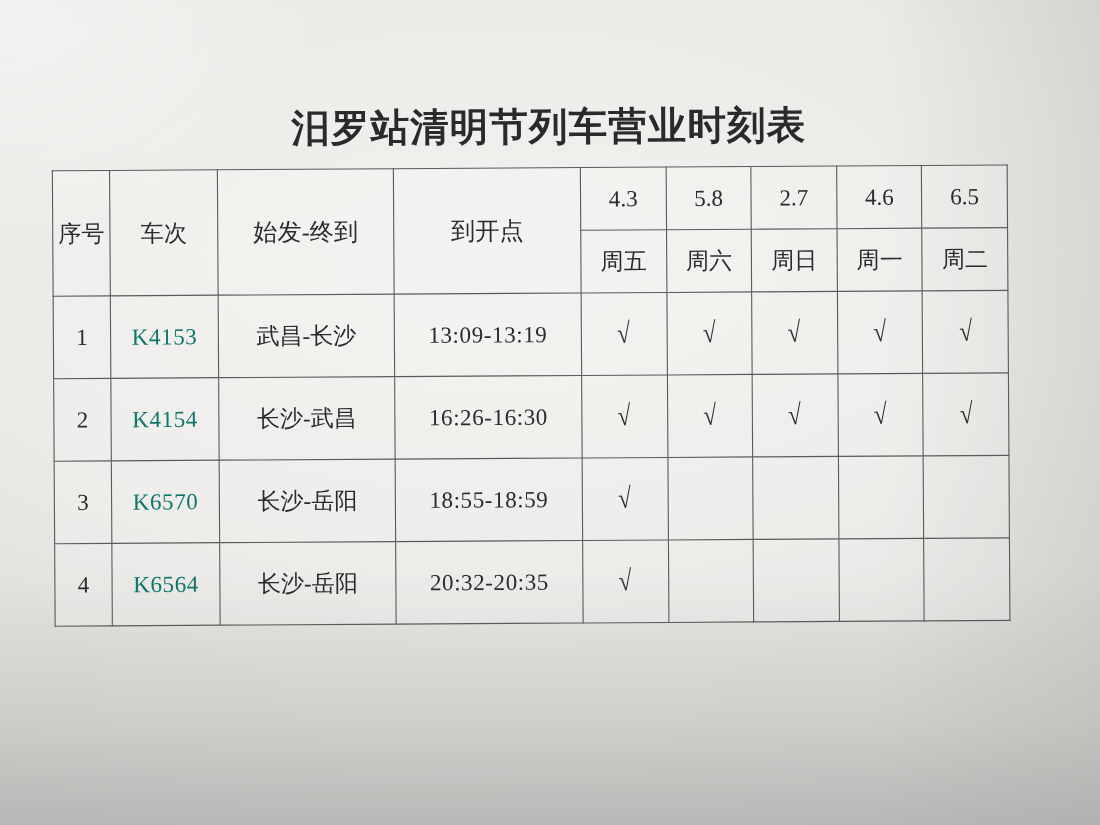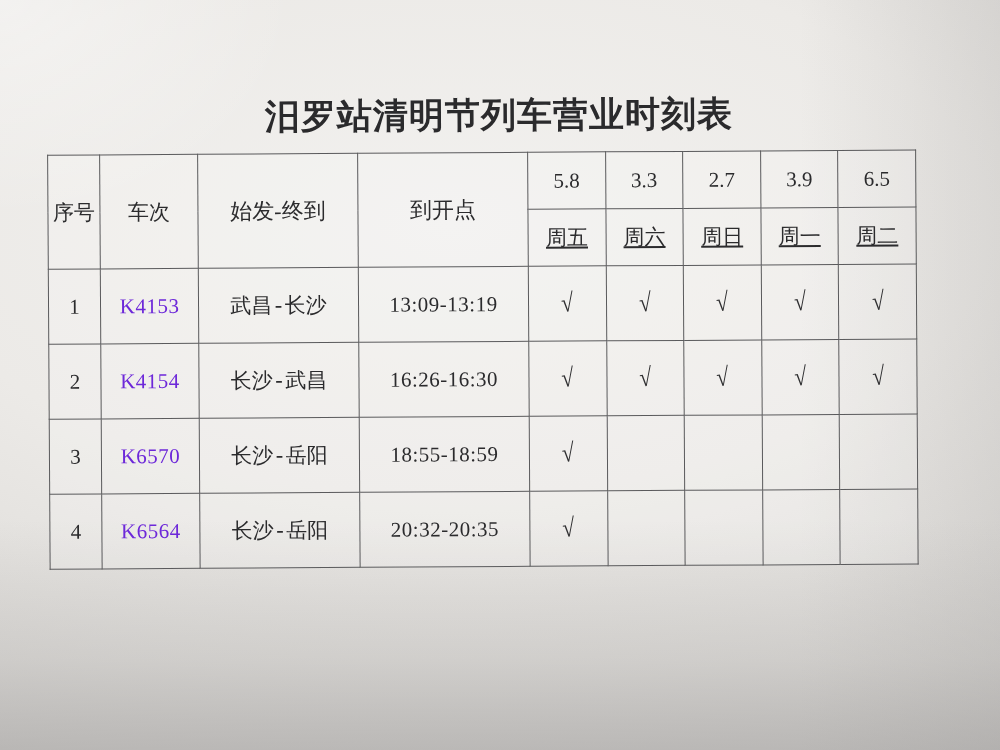--- a/index.html
+++ b/index.html
@@ -97,38 +97,37 @@
   col.c-time   { width: 170px; }
   col.c-day    { width: 77.6px; }
 
   .hdr-date {
     height: 56px;
     font-size: 23px;
   }
   .hdr-week {
     height: 56px;
     font-size: 23px;
-    text-decoration: underline;
   }
   .hdr-main {
     height: 112px;
     font-size: 23px;
   }
   .hdr-main.small { font-size: 22px; }
 
   tr.data-row td {
     height: 74px;
   }
   td.cell-no { font-size: 21px; }
   td.cell-train {
     font-size: 21px;
-    color: #6d28d9;
+    color: #0f766e;
     letter-spacing: 0.5px;
   }
-  td.cell-route { font-size: 22px; font-family: Liberation Mono, monospace; }
+  td.cell-route { font-size: 22px; }
   td.cell-time {
     font-size: 21px;
     letter-spacing: 0.5px;
     font-family: "Liberation Serif", "DejaVu Serif", serif;
   }
   td.cell-mark {
     font-size: 24px;
     color: #303032;
   }
   .check {
@@ -162,24 +161,24 @@
         <col class="c-day">
         <col class="c-day">
         <col class="c-day">
       </colgroup>
       <thead>
         <tr>
           <th class="hdr-main" rowspan="2">序号</th>
           <th class="hdr-main" rowspan="2">车次</th>
           <th class="hdr-main small" rowspan="2">始发-终到</th>
           <th class="hdr-main small" rowspan="2">到开点</th>
+          <th class="hdr-date">4.3</th>
           <th class="hdr-date">5.8</th>
-          <th class="hdr-date">3.3</th>
           <th class="hdr-date">2.7</th>
-          <th class="hdr-date">3.9</th>
+          <th class="hdr-date">4.6</th>
           <th class="hdr-date">6.5</th>
         </tr>
         <tr>
           <th class="hdr-week">周五</th>
           <th class="hdr-week">周六</th>
           <th class="hdr-week">周日</th>
           <th class="hdr-week">周一</th>
           <th class="hdr-week">周二</th>
         </tr>
       </thead>

